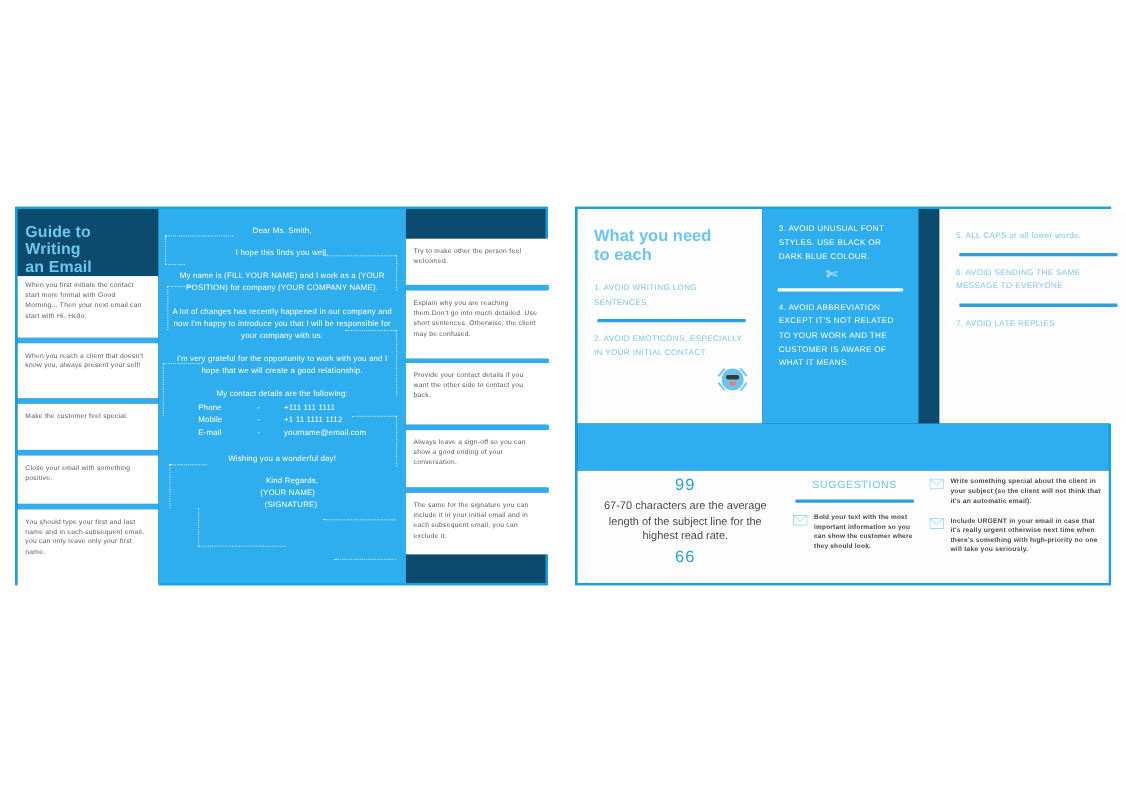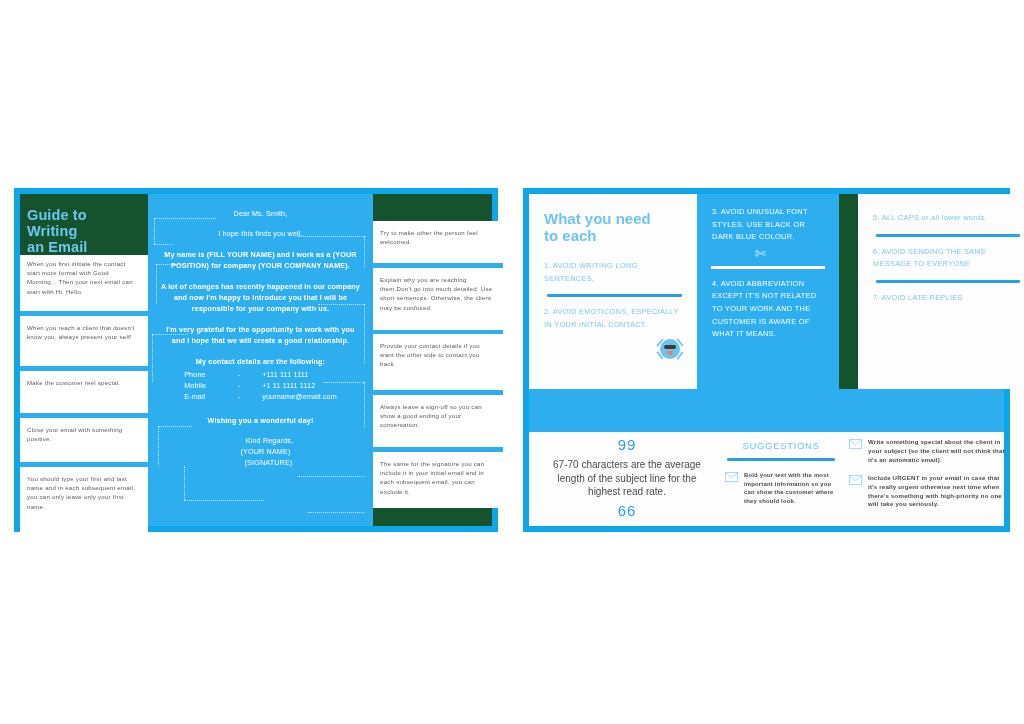--- a/index.html
+++ b/index.html
@@ -8,22 +8,22 @@
     background:#ffffff;
     font-family:"Liberation Sans",sans-serif;
     overflow:hidden;
     position:relative;
   }
   .canvas{position:absolute;inset:0;background:#ffffff;}
 
   
   .panel{
     position:absolute;
-    background:#14532d;
-    border:6px solid #0ea5e9;
+    background:#0c4a6e;
+    border:2px solid #0ea5e9;
     box-sizing:border-box;
   }
   #panel-left{left:14px;top:188px;width:484px;height:344px;}
   #panel-right{left:523px;top:188px;width:487px;height:344px;}
 
   
   .l-col-left{position:absolute;left:0;top:0;width:128px;height:100%;}
   .l-col-mid{position:absolute;left:128px;top:0;width:225px;height:100%;background:#2eaeef;}
   .l-col-right{position:absolute;left:353px;top:0;width:130px;height:100%;}
 
@@ -70,21 +70,21 @@
     position:relative;
     color:#ffffff;
     font-size:7.2px;
     line-height:11.4px;
     text-align:center;
     padding:14px 12px 8px 12px;
     box-sizing:border-box;
     letter-spacing:.15px;
   }
   .letter p{margin:0 0 9px 0;}
-  .letter .lead{font-weight:bold;}
+  .letter .lead{font-weight:normal;}
   .contact-table{
     margin:0 auto;
     border-collapse:collapse;
     font-size:7.2px;
     line-height:11.2px;
     color:#ffffff;
   }
   .contact-table td{padding:0 2px;text-align:left;white-space:nowrap;}
   .contact-table td.k{width:46px;}
   .contact-table td.d{width:10px;text-align:center;}

